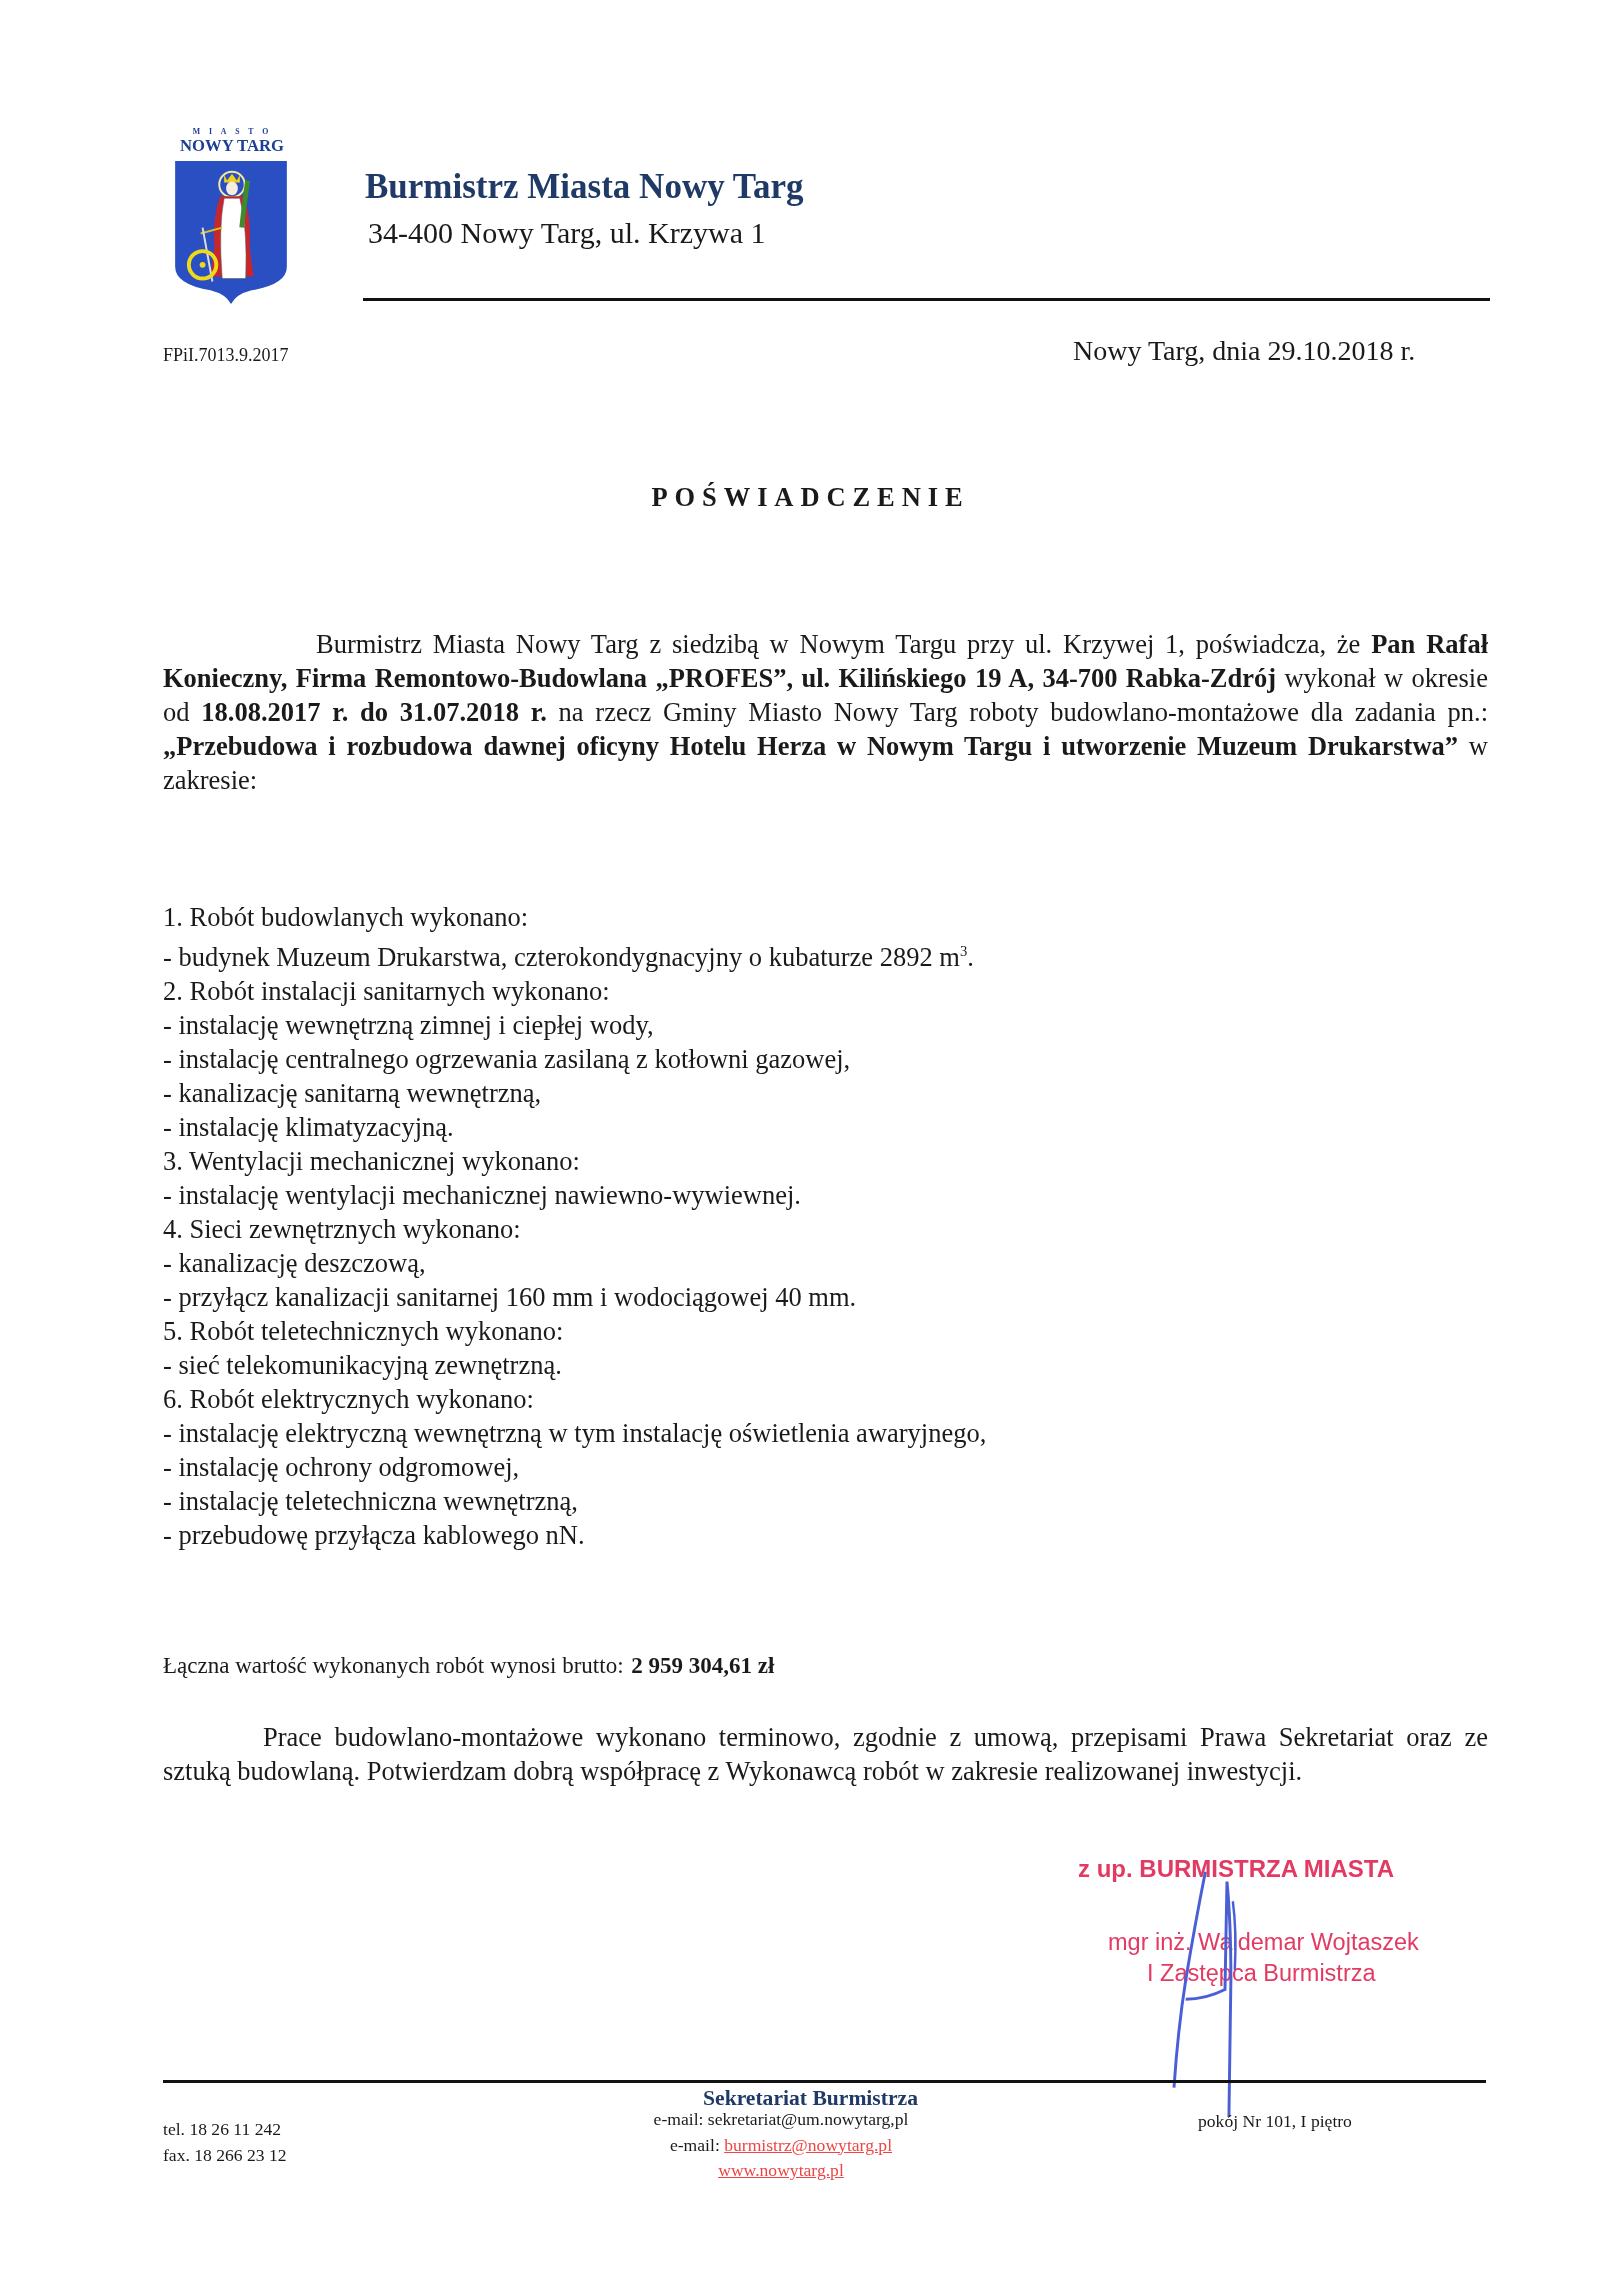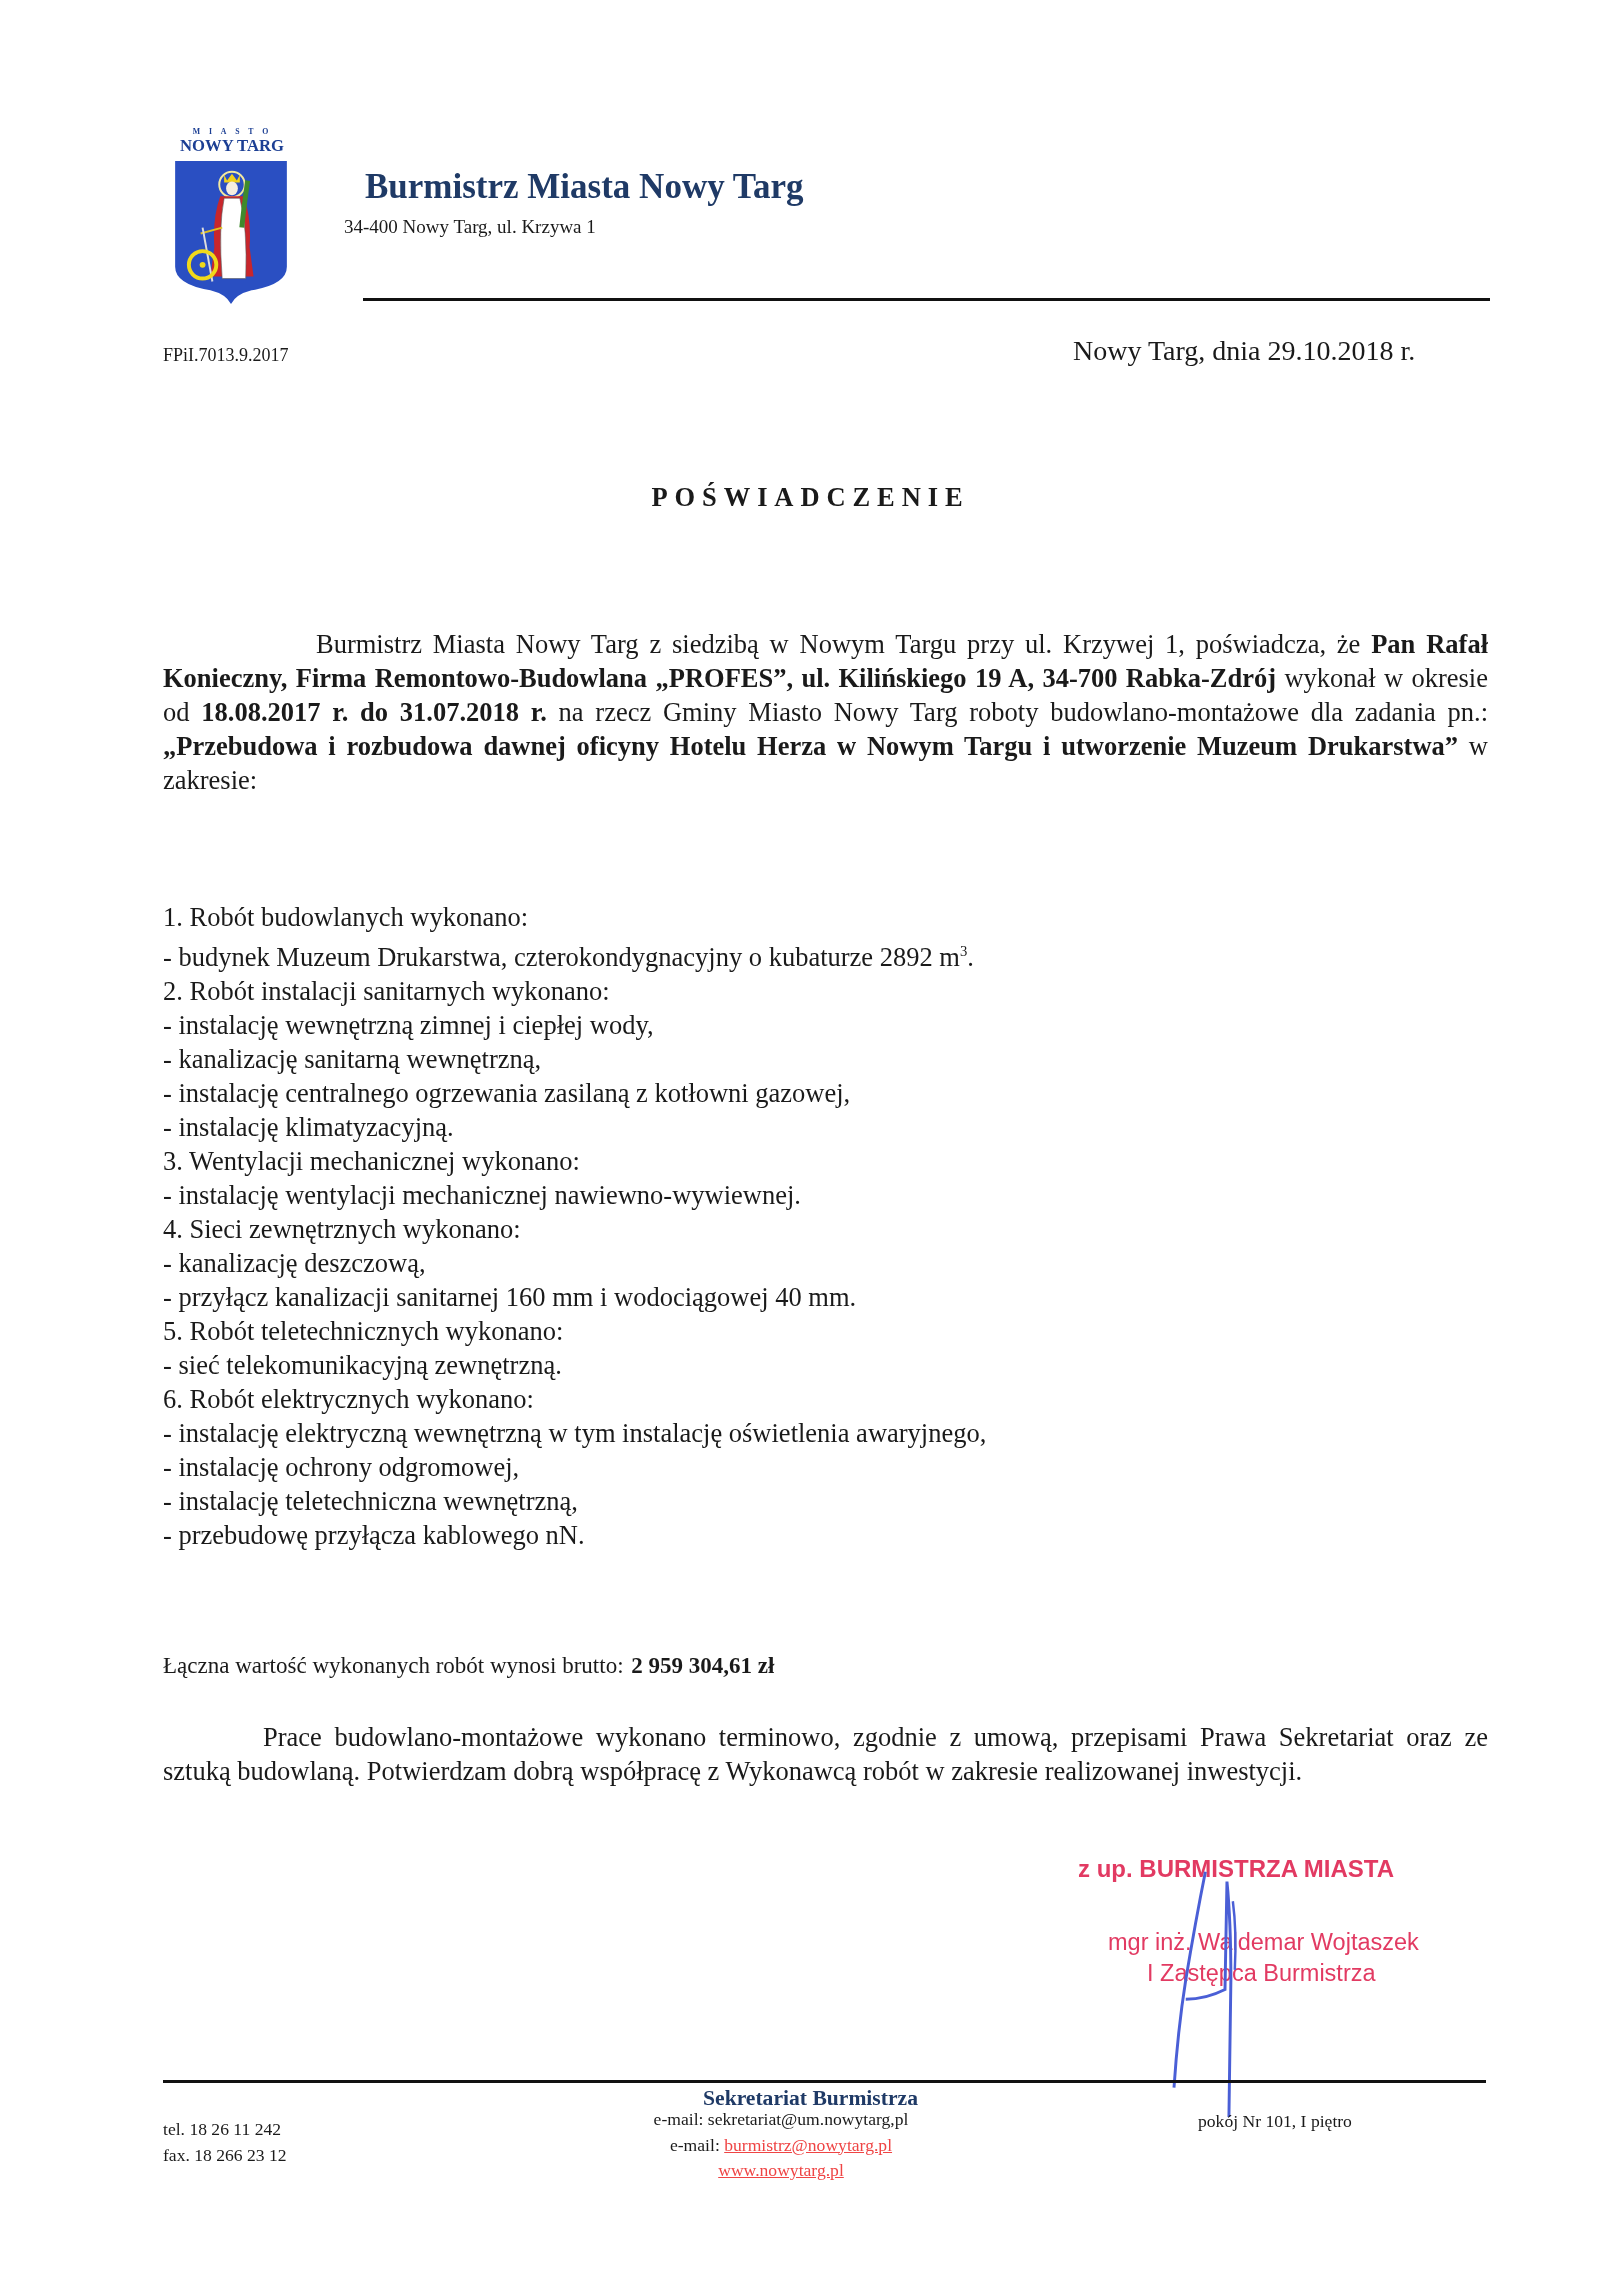--- a/index.html
+++ b/index.html
@@ -8,21 +8,21 @@
       font-family: "Liberation Serif", "DejaVu Serif", serif; color: #1a1a1a;
     }
     .abs { position: absolute; }
 
     
     .crest-top { left: 173px; top: 127px; width: 118px; text-align: center; color: #1c3f94; }
     .crest-miasto { font-size: 7.8px; letter-spacing: 8.8px; font-weight: bold; line-height: 9.8px; padding-left: 5.9px; }
     .crest-name { font-size: 16.7px; font-weight: bold; line-height: 17.6px; }
     .crest { left: 173px; top: 159px; width: 116px; height: 147px; }
     .org-title { left: 365px; top: 167px; font-size: 35px; font-weight: bold; color: #1f3a66; }
-    .org-address { left: 344px; top: 216px; font-size: 19px; }
+    .org-address { left: 368px; top: 216px; font-size: 30px; }
     .header-rule { left: 363px; top: 298px; width: 1127px; height: 2.9px; background: #111; }
 
     .ref { left: 163px; top: 345px; font-size: 18px; }
     .date { left: 1073px; top: 335px; font-size: 28px; }
 
     .doc-title { left: 0; width: 1621px; top: 482px; text-align: center; font-size: 26.5px; font-weight: bold; letter-spacing: 6.9px; }
 
     .body-text { left: 163px; width: 1325px; font-size: 26.5px; line-height: 34px; text-align: justify; }
     .intro { top: 627px; text-indent: 153px; }
     .intro b { font-weight: bold; }
@@ -83,22 +83,22 @@
 
 <div class="abs body-text intro">
   <span>Burmistrz Miasta Nowy Targ z siedzibą w Nowym Targu przy ul. Krzywej 1, poświadcza, że </span><b>Pan Rafał Konieczny, Firma Remontowo-Budowlana „PROFES”, ul. Kilińskiego 19 A, 34-700 Rabka-Zdrój</b><span> wykonał w okresie od </span><b>18.08.2017 r. do 31.07.2018 r.</b><span> na rzecz Gminy Miasto Nowy Targ roboty budowlano-montażowe dla zadania pn.: </span><b>„Przebudowa i rozbudowa dawnej oficyny Hotelu Herza w Nowym Targu i utworzenie Muzeum Drukarstwa”</b><span> w zakresie:</span>
 </div>
 
 <div class="abs list">
   <div>1. Robót budowlanych  wykonano:</div>
   <div><span>- budynek Muzeum Drukarstwa, czterokondygnacyjny o kubaturze 2892 m</span><sup>3</sup><span>.</span></div>
   <div>2. Robót instalacji sanitarnych wykonano:</div>
   <div>- instalację wewnętrzną zimnej i ciepłej wody,</div>
+  <div>- instalację centralnego ogrzewania zasilaną  z kotłowni gazowej,</div>
   <div>- kanalizację sanitarną wewnętrzną,</div>
-  <div>- instalację centralnego ogrzewania zasilaną  z kotłowni gazowej,</div>
   <div>- instalację klimatyzacyjną.</div>
   <div>3. Wentylacji mechanicznej wykonano:</div>
   <div>- instalację  wentylacji mechanicznej nawiewno-wywiewnej.</div>
   <div>4. Sieci zewnętrznych wykonano:</div>
   <div>- kanalizację deszczową,</div>
   <div>- przyłącz kanalizacji sanitarnej 160 mm i wodociągowej 40 mm.</div>
   <div>5.  Robót teletechnicznych wykonano:</div>
   <div>- sieć telekomunikacyjną zewnętrzną.</div>
   <div>6. Robót elektrycznych wykonano:</div>
   <div>- instalację elektryczną wewnętrzną w tym instalację oświetlenia awaryjnego,</div>

